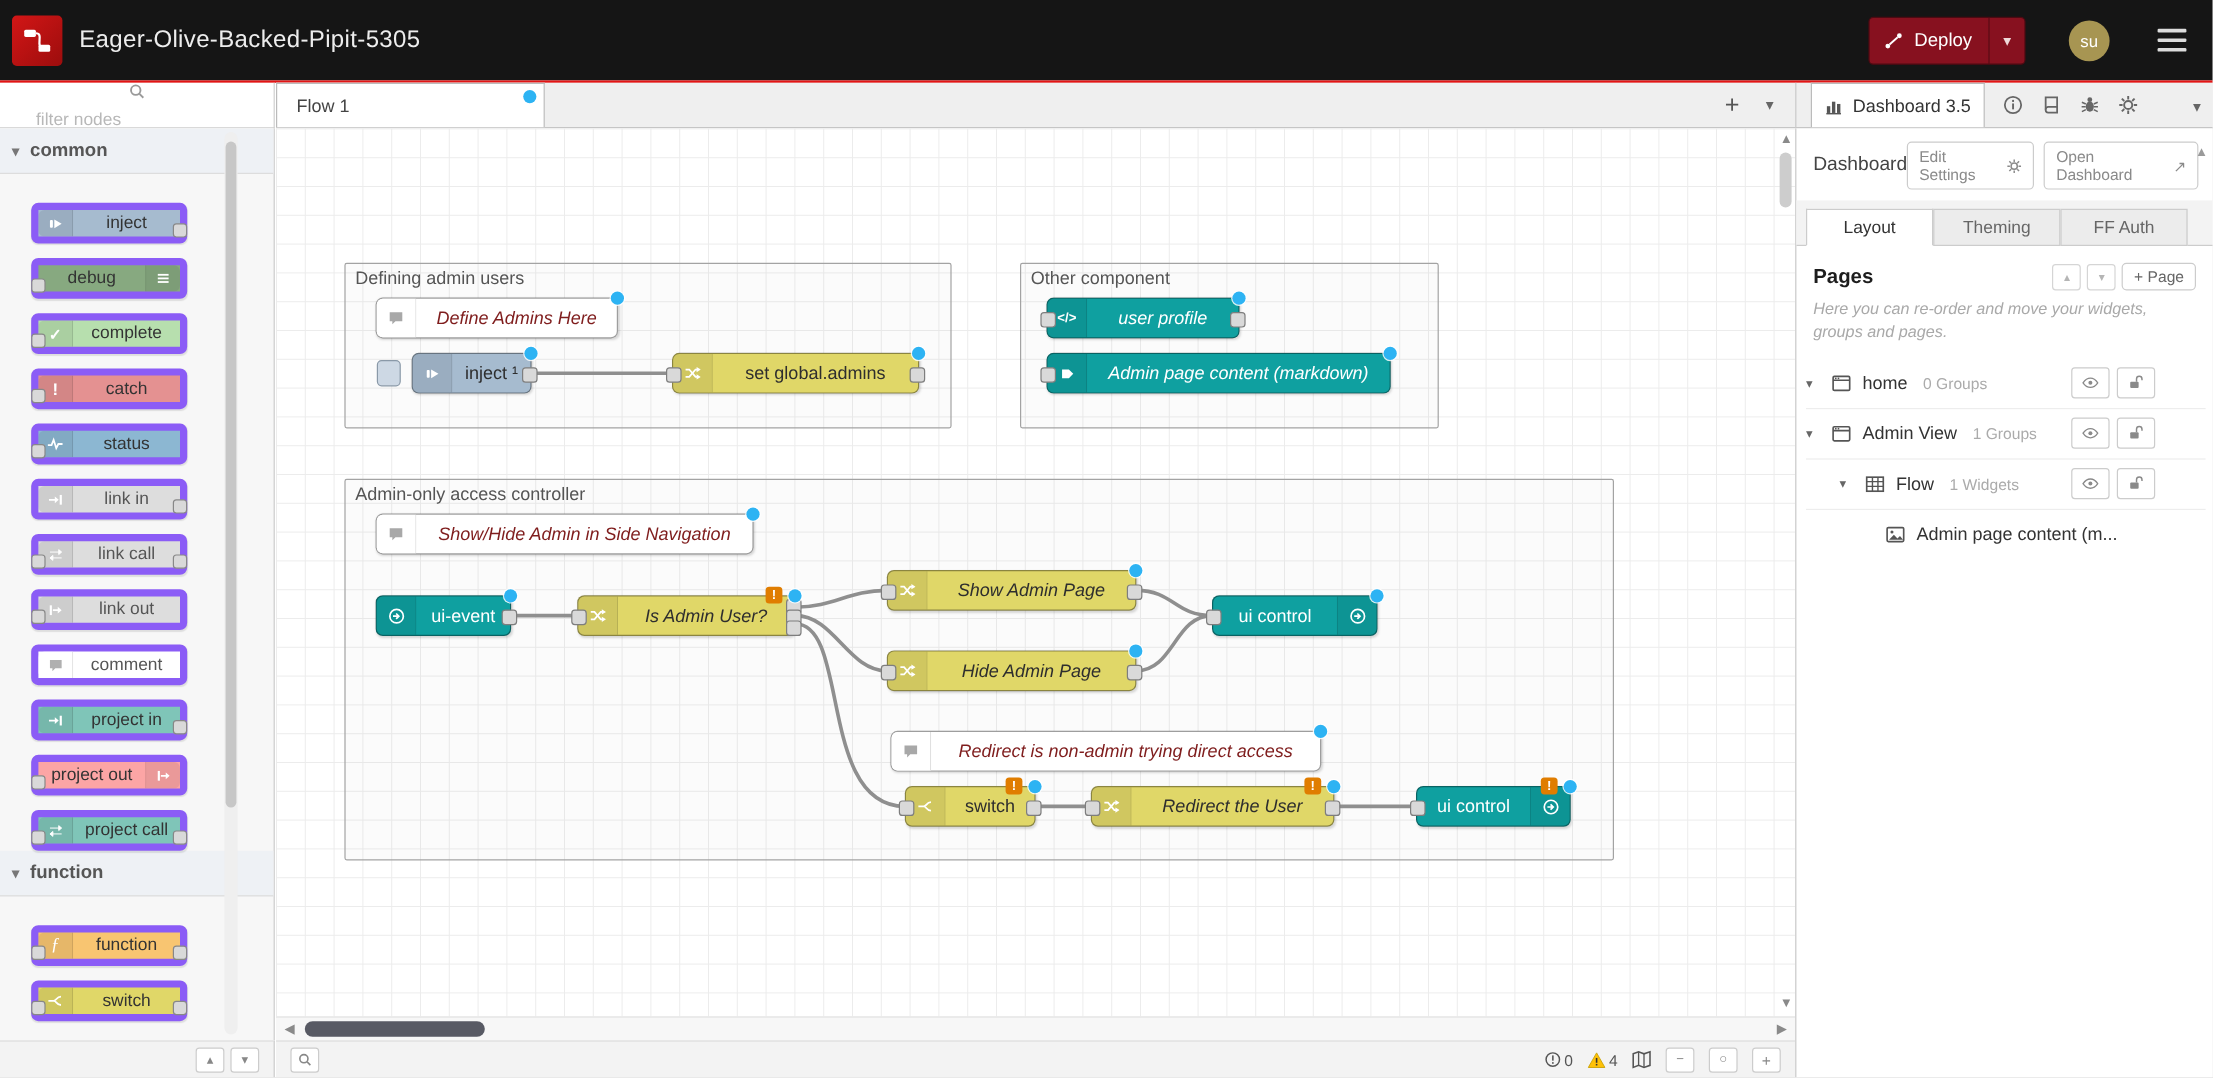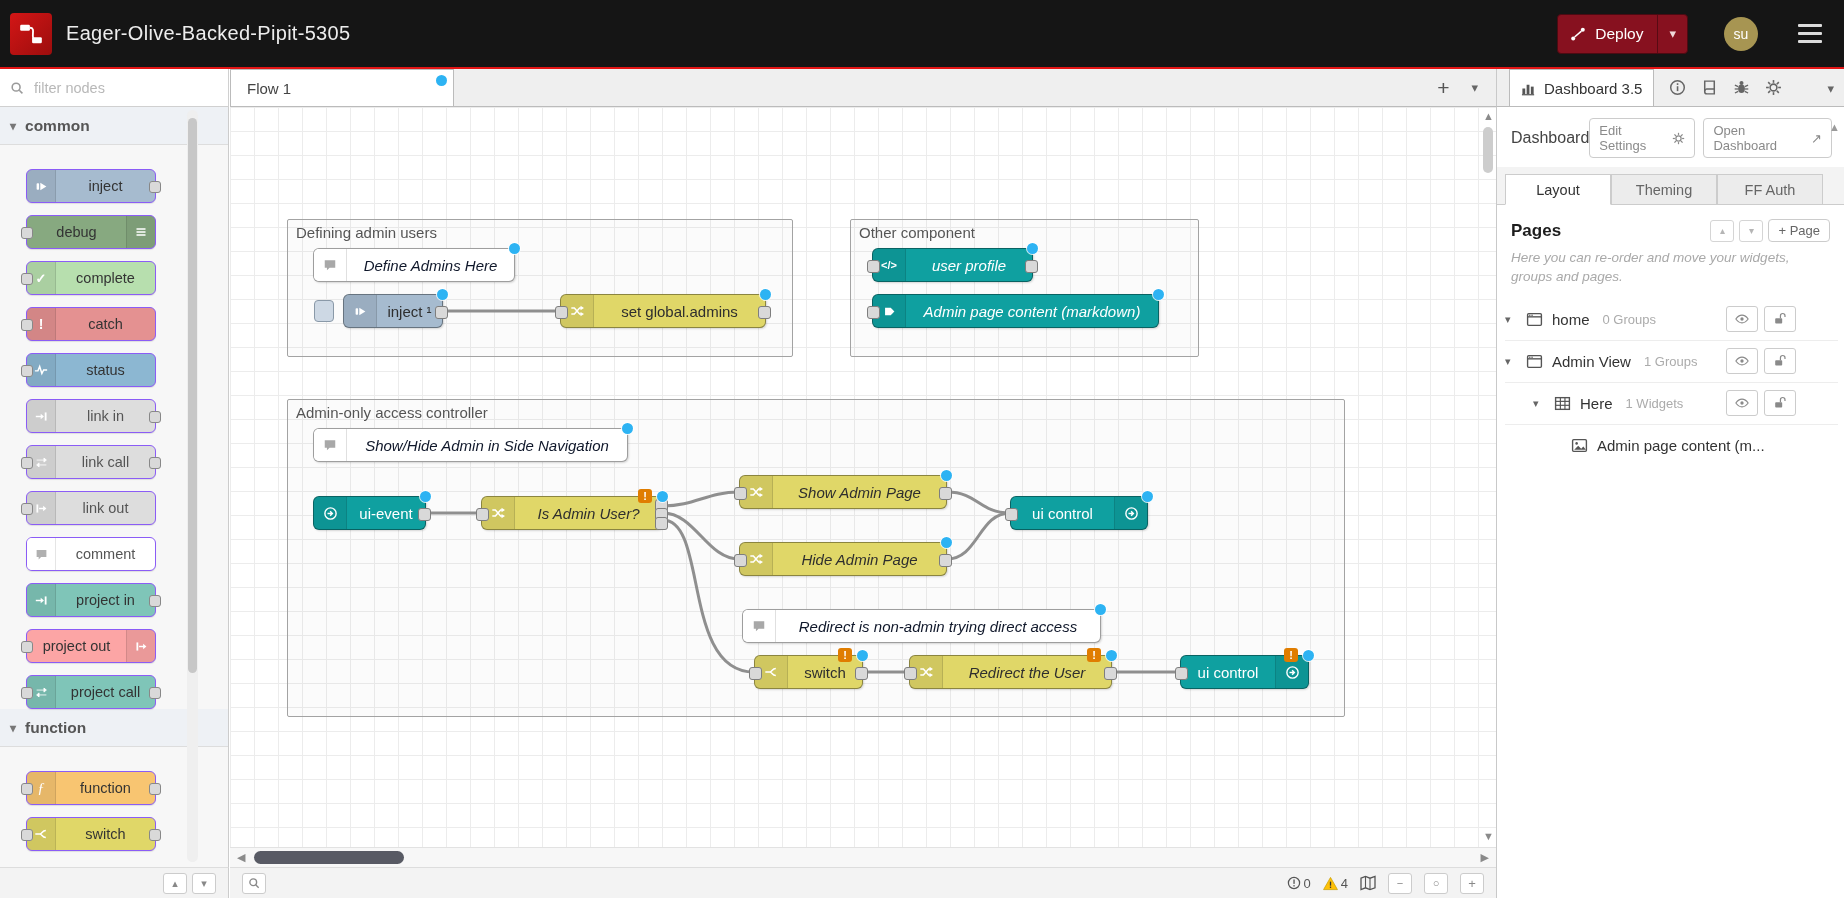--- a/index.html
+++ b/index.html
@@ -16,39 +16,39 @@
   .deploy .dicon{padding-left:12px;display:flex;}
   .deploy .dlabel{padding:0 14px 0 9px;font-size:15.5px;}
   .deploy .dcaret{border-left:1px solid rgba(0,0,0,.35);padding:0 11px;height:100%;display:flex;align-items:center;color:#f0d9d9;font-size:13px;}
   .avatar{width:34px;height:34px;border-radius:50%;background:#a79552;color:#fff;display:flex;align-items:center;justify-content:center;font-size:14px;}
   .burger{display:flex;flex-direction:column;gap:5px;cursor:pointer;padding:4px;}
   .burger span{display:block;width:24px;height:3px;background:#dcdcdc;border-radius:1px;}
   .redline{left:0;top:67px;width:1844px;height:2px;background:#e21414;}
 
   
   .row2{top:69px;height:38px;box-sizing:border-box;}
-  .psearch{left:0;width:229px;background:#fff;border-bottom:1px solid #d0d0d0;border-right:1px solid #d0d0d0;display:flex;align-items:center;gap:8px;padding:0 10px;color:#9a9a9a;}
+  .psearch{left:0;width:229px;background:#fff;border-bottom:1px solid #d0d0d0;border-right:1px solid #d0d0d0;display:flex;align-items:center;gap:8px;padding:0 10px;color:#9a9a9a;flex-direction:column;}
   .psearch input{border:none;outline:none;font-size:14.5px;color:#555;width:168px;background:transparent;font-family:"Liberation Sans",sans-serif;}
   .psearch input::placeholder{color:#b8b8b8;}
   .tabbar{left:230px;width:1266px;background:#efefef;border-bottom:1px solid #bbb;display:flex;align-items:flex-end;gap:36px;}
   .flowtab{position:relative;width:224px;height:37px;background:#fff;border:1px solid #bbb;border-bottom:none;display:flex;align-items:center;padding-left:16px;font-size:15px;color:#444;box-sizing:border-box;cursor:pointer;}
   .tabbar-actions{margin-left:auto;display:flex;align-items:center;gap:22px;padding:0 18px 8px 0;color:#555;}
   .tb-plus{font-size:21px;line-height:1;cursor:pointer;}
   .tb-caret{font-size:13px;color:#666;cursor:pointer;}
   .sbhdr{left:1496px;width:348px;background:#efefef;border-bottom:1px solid #bbb;border-left:1px solid #c9c9c9;display:flex;align-items:flex-end;box-sizing:border-box;}
   .sbtab{height:37px;background:#fff;border:1px solid #bbb;border-bottom:none;display:flex;align-items:center;gap:8px;padding:0 11px;font-size:15px;color:#333;margin-left:12px;box-sizing:border-box;cursor:pointer;}
   .sbicons{display:flex;align-items:center;gap:15px;margin-left:15px;color:#666;padding-bottom:10px;}
   .sbicons .ib{cursor:pointer;display:flex;}
   .sbhdr .hcaret{margin-left:auto;padding:0 10px 10px 0;color:#666;font-size:13px;cursor:pointer;}
 
   
   .palette{left:0;top:107px;width:229px;height:760px;background:#f7f7f7;border-right:1px solid #ccc;box-sizing:border-box;overflow:hidden;}
   .pcat{height:38px;background:#eef1f5;border-bottom:1px solid #ddd;display:flex;align-items:center;gap:9px;padding:0 10px;font-size:15.5px;font-weight:bold;color:#565656;box-sizing:border-box;cursor:pointer;}
   .pcat .chev{font-size:12px;color:#777;}
-  .pnode{position:relative;width:130px;height:34px;margin:12px 0 0 26px;border:1px solid #8b5cf6;border-radius:6px;box-sizing:border-box;display:flex;align-items:stretch;font-size:14.5px;color:#333;box-shadow:0 1px 1px rgba(0,0,0,.10);cursor:grab;background:#ddd;}
+  .pnode{position:relative;width:130px;height:34px;margin:12px 0 0 26px;border:6px solid #8b5cf6;border-radius:6px;box-sizing:border-box;display:flex;align-items:stretch;font-size:14.5px;color:#333;box-shadow:0 1px 1px rgba(0,0,0,.10);cursor:grab;background:#ddd;}
   .pcat + .pnode{margin-top:24px;}
   .picon{width:28px;flex:none;display:flex;align-items:center;justify-content:center;background:rgba(0,0,0,.07);border-right:1px solid rgba(0,0,0,.10);border-radius:5px 0 0 5px;color:#fff;}
   .picon.r{order:2;border-right:none;border-left:1px solid rgba(0,0,0,.10);border-radius:0 5px 5px 0;}
   .plabel{flex:1;display:flex;align-items:center;justify-content:center;padding:0 4px;white-space:nowrap;}
   .pport{position:absolute;width:10px;height:10px;background:#d9d9d9;border:1px solid #888;border-radius:3px;top:11px;}
   .pport.l{left:-6px}.pport.r{right:-6px}
   .pscroll{position:absolute;left:187px;top:110px;width:11px;height:752px;background:#efefef;border-radius:6px;}
   .pthumb{position:absolute;left:1px;top:8px;width:9px;height:555px;background:#c7c7c7;border-radius:5px;cursor:pointer;}
   .pfoot{left:0;top:867px;width:229px;height:31px;background:#f3f3f3;border-right:1px solid #ccc;border-top:1px solid #ddd;display:flex;align-items:center;justify-content:flex-end;gap:5px;padding-right:12px;box-sizing:border-box;}
   .sqbtn{width:24px;height:21px;border:1px solid #ccc;background:#fff;border-radius:3px;color:#888;font-size:11px;display:flex;align-items:center;justify-content:center;cursor:pointer;box-sizing:border-box;}
@@ -58,21 +58,21 @@
     background-image:linear-gradient(#ececec 1px,transparent 1px),linear-gradient(90deg,#ececec 1px,transparent 1px);
     background-size:24px 24px;}
   .group{position:absolute;border:1px solid #a3a3a3;border-radius:2px;background:rgba(160,160,160,0.04);}
   .glabel{position:absolute;left:8px;top:4px;font-size:15px;color:#555;white-space:nowrap;}
   .wires path{stroke:#8f8f8f;stroke-width:3;fill:none;stroke-linecap:round;cursor:pointer;}
   .node{position:absolute;height:34px;border:1px solid rgba(0,0,0,.38);border-radius:6px;box-sizing:border-box;display:flex;align-items:stretch;font-size:15px;box-shadow:1px 1px 2px rgba(0,0,0,.15);cursor:pointer;}
   .nicon{width:32px;flex:none;display:flex;align-items:center;justify-content:center;background:rgba(0,0,0,.07);border-right:1px solid rgba(0,0,0,.12);border-radius:5px 0 0 5px;color:#fff;}
   .nicon.r{order:2;border-right:none;border-left:1px solid rgba(0,0,0,.12);border-radius:0 5px 5px 0;}
   .nlabel{flex:1;display:flex;align-items:center;justify-content:center;padding:0 10px;white-space:nowrap;}
   .it{font-style:italic;}
-  .n-comment{background:#fff;color:#0f172a;}
+  .n-comment{background:#fff;color:#7f1d1d;}
   .n-comment .nicon{background:#fff;color:#a8a8a8;border-right:1px solid #e0e0e0;}
   .n-inject{background:#a6bbcf;color:#2e2e2e;}
   .n-yellow{background:#e0d768;color:#2e2e2e;}
   .n-teal{background:#0fa0a0;color:#fff;}
   .port{position:absolute;width:11px;height:11px;background:#d9d9d9;border:1px solid #7e7e7e;border-radius:3px;top:11px;cursor:crosshair;}
   .port.in{left:-6px}.port.out{right:-6px}
   .port.o1{top:2px}.port.o2{top:11px}.port.o3{top:20px}
   .dot{position:absolute;width:11px;height:11px;border-radius:50%;background:#2db3f3;top:-6px;right:-6px;box-shadow:0 0 0 1px rgba(255,255,255,.85);}
   .wbadge{position:absolute;top:-8px;right:10px;width:14px;height:14px;background:#e07d00;border-radius:3px;color:#fff;font-size:11px;font-weight:bold;display:flex;align-items:center;justify-content:center;}
   .injbtn{position:absolute;width:20px;height:22px;background:#cdd8e4;border:1px solid #8a99a8;border-radius:4px;cursor:pointer;box-sizing:border-box;}
@@ -792,21 +792,21 @@
         <span class="chev">▾</span>
         <span class="ticon">
             <svg width="17" height="17" viewBox="0 0 16 16">
               <rect x="1.5" y="2.5" width="13" height="11" fill="none" stroke="currentColor" stroke-width="1.3"></rect>
               <line x1="1.5" y1="6" x2="14.5" y2="6" stroke="currentColor" stroke-width="1.1"></line>
               <line x1="1.5" y1="9.7" x2="14.5" y2="9.7" stroke="currentColor" stroke-width="1.1"></line>
               <line x1="6" y1="2.5" x2="6" y2="13.5" stroke="currentColor" stroke-width="1.1"></line>
               <line x1="10.3" y1="2.5" x2="10.3" y2="13.5" stroke="currentColor" stroke-width="1.1"></line>
             </svg>
           </span>
-        <span class="tlabel">Here</span>
+        <span class="tlabel">Flow</span>
         <span class="tcount">1 Widgets</span>
         <span class="acts">
           <span class="act-btn">
               <svg width="14" height="14" viewBox="0 0 16 16">
                 <path d="M1 8s3-4.4 7-4.4S15 8 15 8s-3 4.4-7 4.4S1 8 1 8z" fill="none" stroke="currentColor" stroke-width="1.3"></path>
                 <circle cx="8" cy="8" r="1.9" fill="currentColor"></circle>
               </svg>
             </span>
           <span class="act-btn">
               <svg width="14" height="14" viewBox="0 0 16 16">

